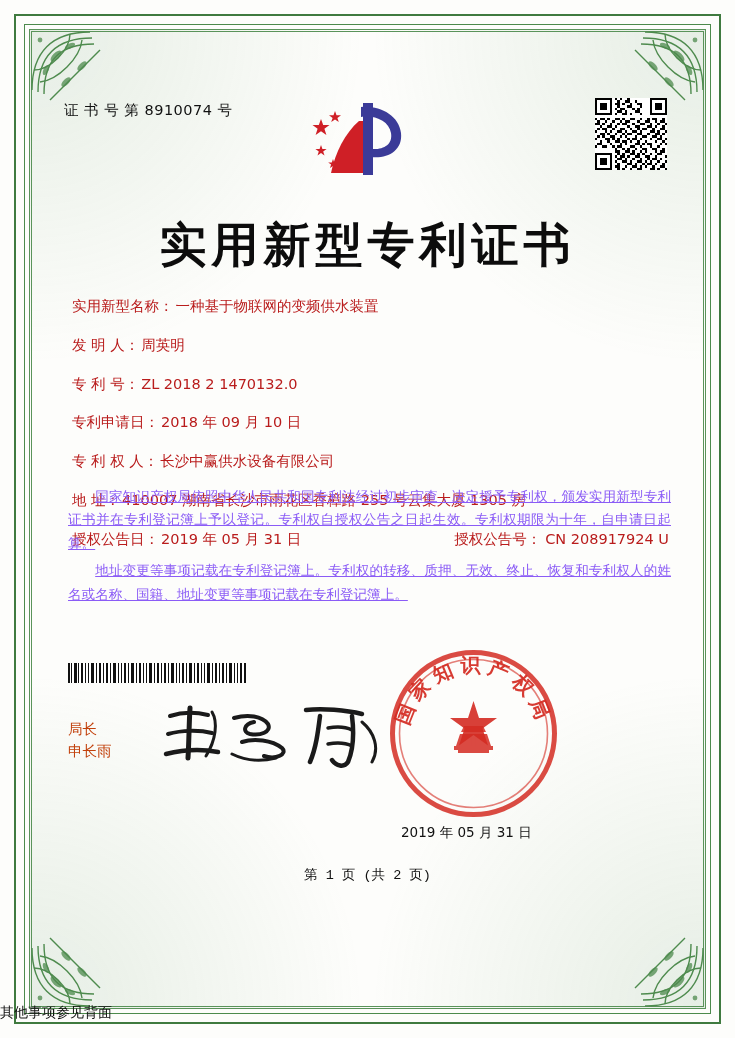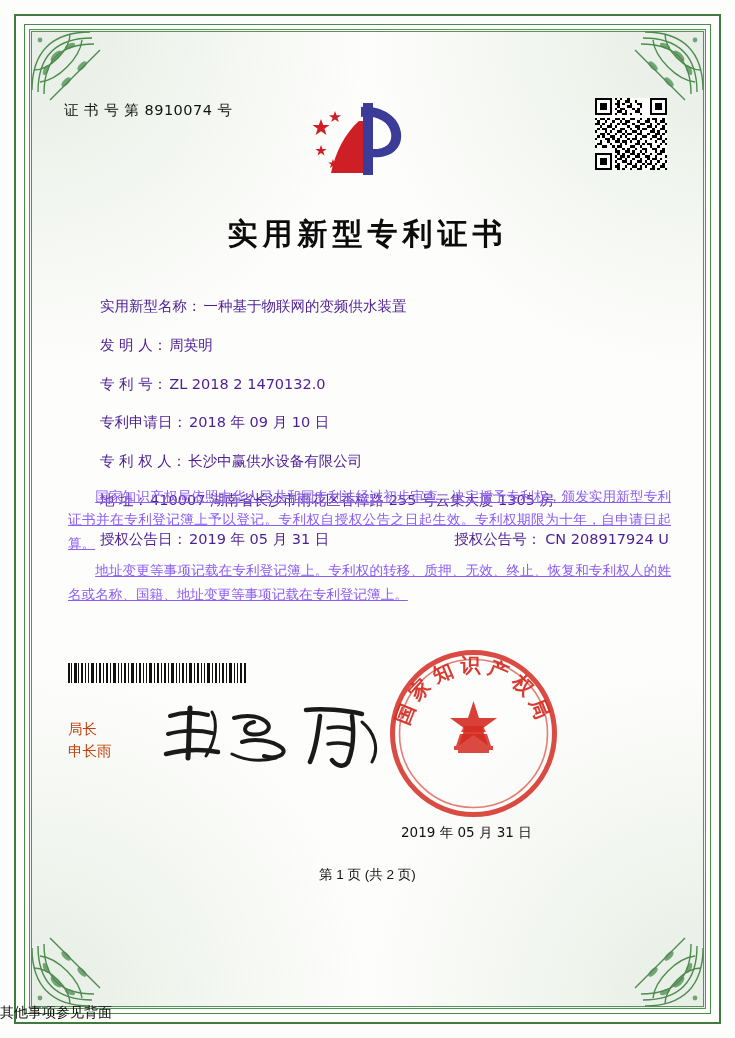--- a/index.html
+++ b/index.html
@@ -98,36 +98,35 @@
     width: 72px;
     height: 72px;
   }
 
   .title {
     position: absolute;
     left: 0;
     right: 0;
     top: 168px;
     text-align: center;
-    font-size: 30px;
+    font-size: 47px;
     font-weight: bold;
     letter-spacing: 5px;
     color: #0c0c0c;
     font-family: "DejaVu Sans", sans-serif;
   }
 
   .fields {
     position: absolute;
     left: 26px;
     right: 20px;
     top: 250px;
     font-size: 14.5px;
-    color: #4c1d95;
+    color: #b91c1c;
     font-family: "DejaVu Sans", sans-serif;
-    margin-left: 28px;
   }
   .field-row {
     display: flex;
     align-items: baseline;
     margin-bottom: 18.5px;
     line-height: 1.4;
   }
   .field-label {
     white-space: pre;
     flex: 0 0 auto;
@@ -206,21 +205,21 @@
   }
 
   .page-num {
     position: absolute;
     left: 0;
     right: 0;
     top: 820px;
     text-align: center;
     font-size: 13.5px;
     color: #111;
-    font-family: Liberation Sans, sans-serif;
+    font-family: Liberation Mono, monospace;
   }
 
   .footer-note {
     position: absolute;
     left: 0;
     right: 0;
     bottom: 16px;
     text-align: left;
     font-size: 14px;
     color: #111;

